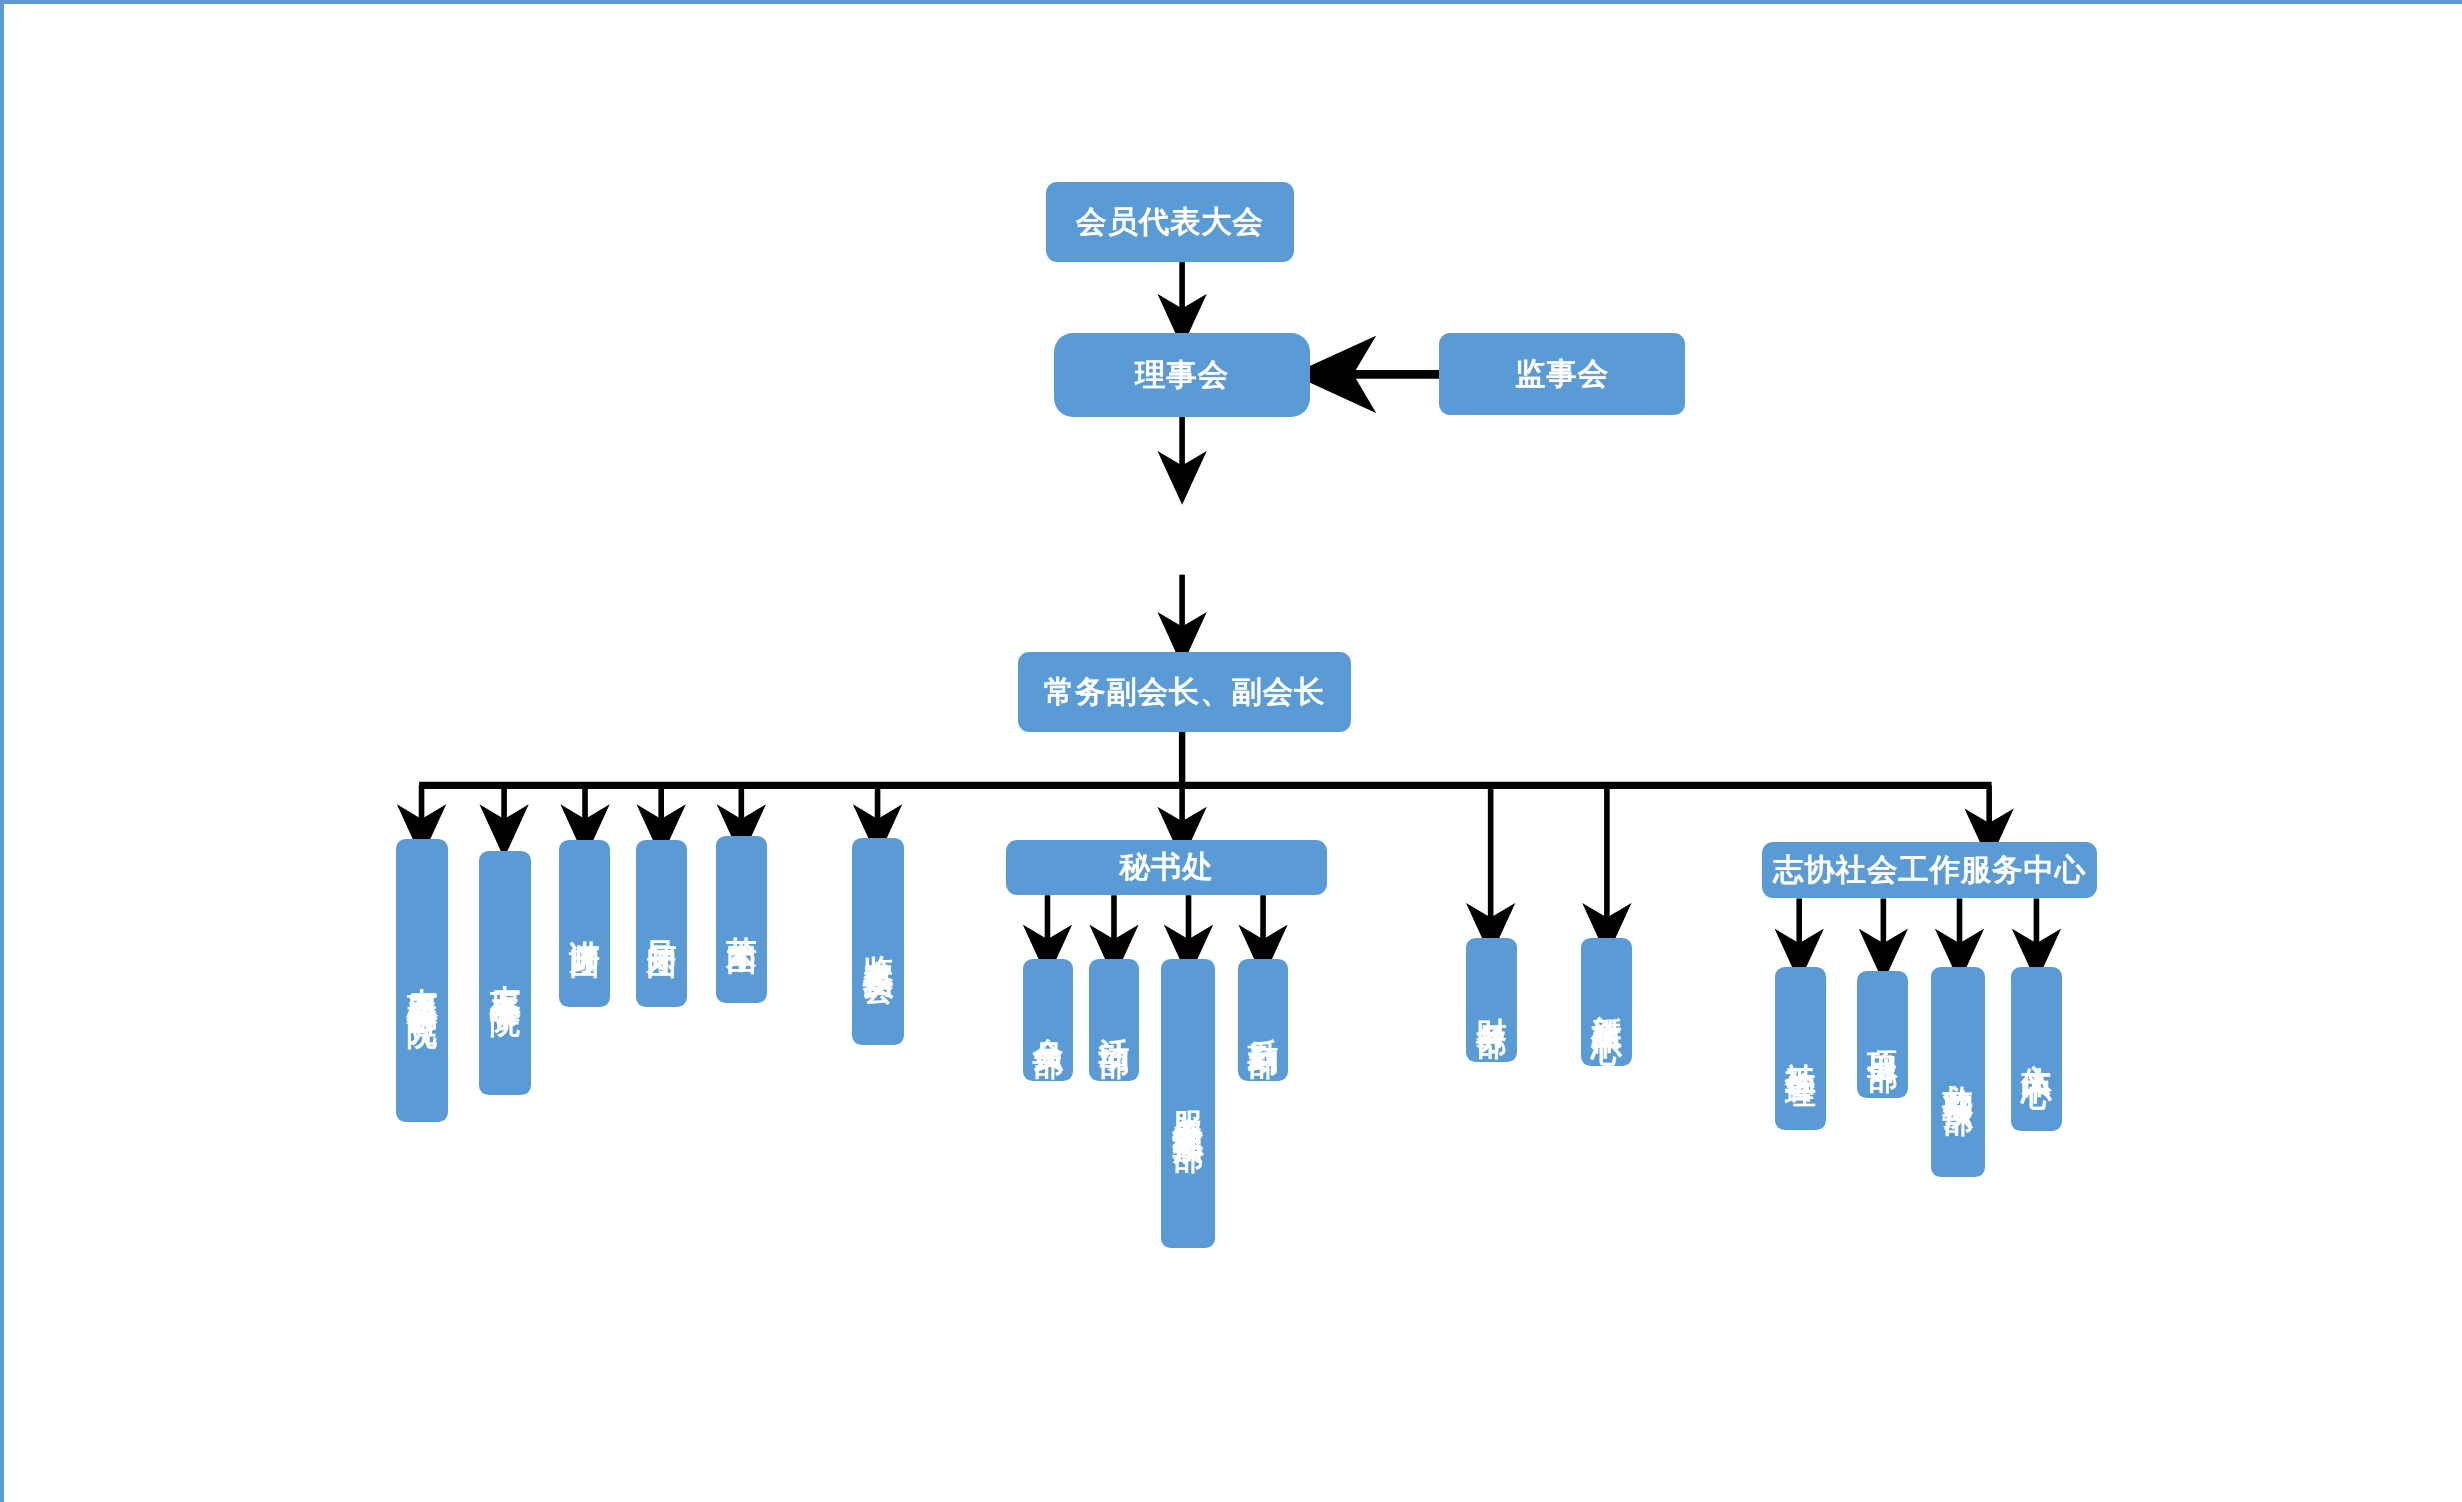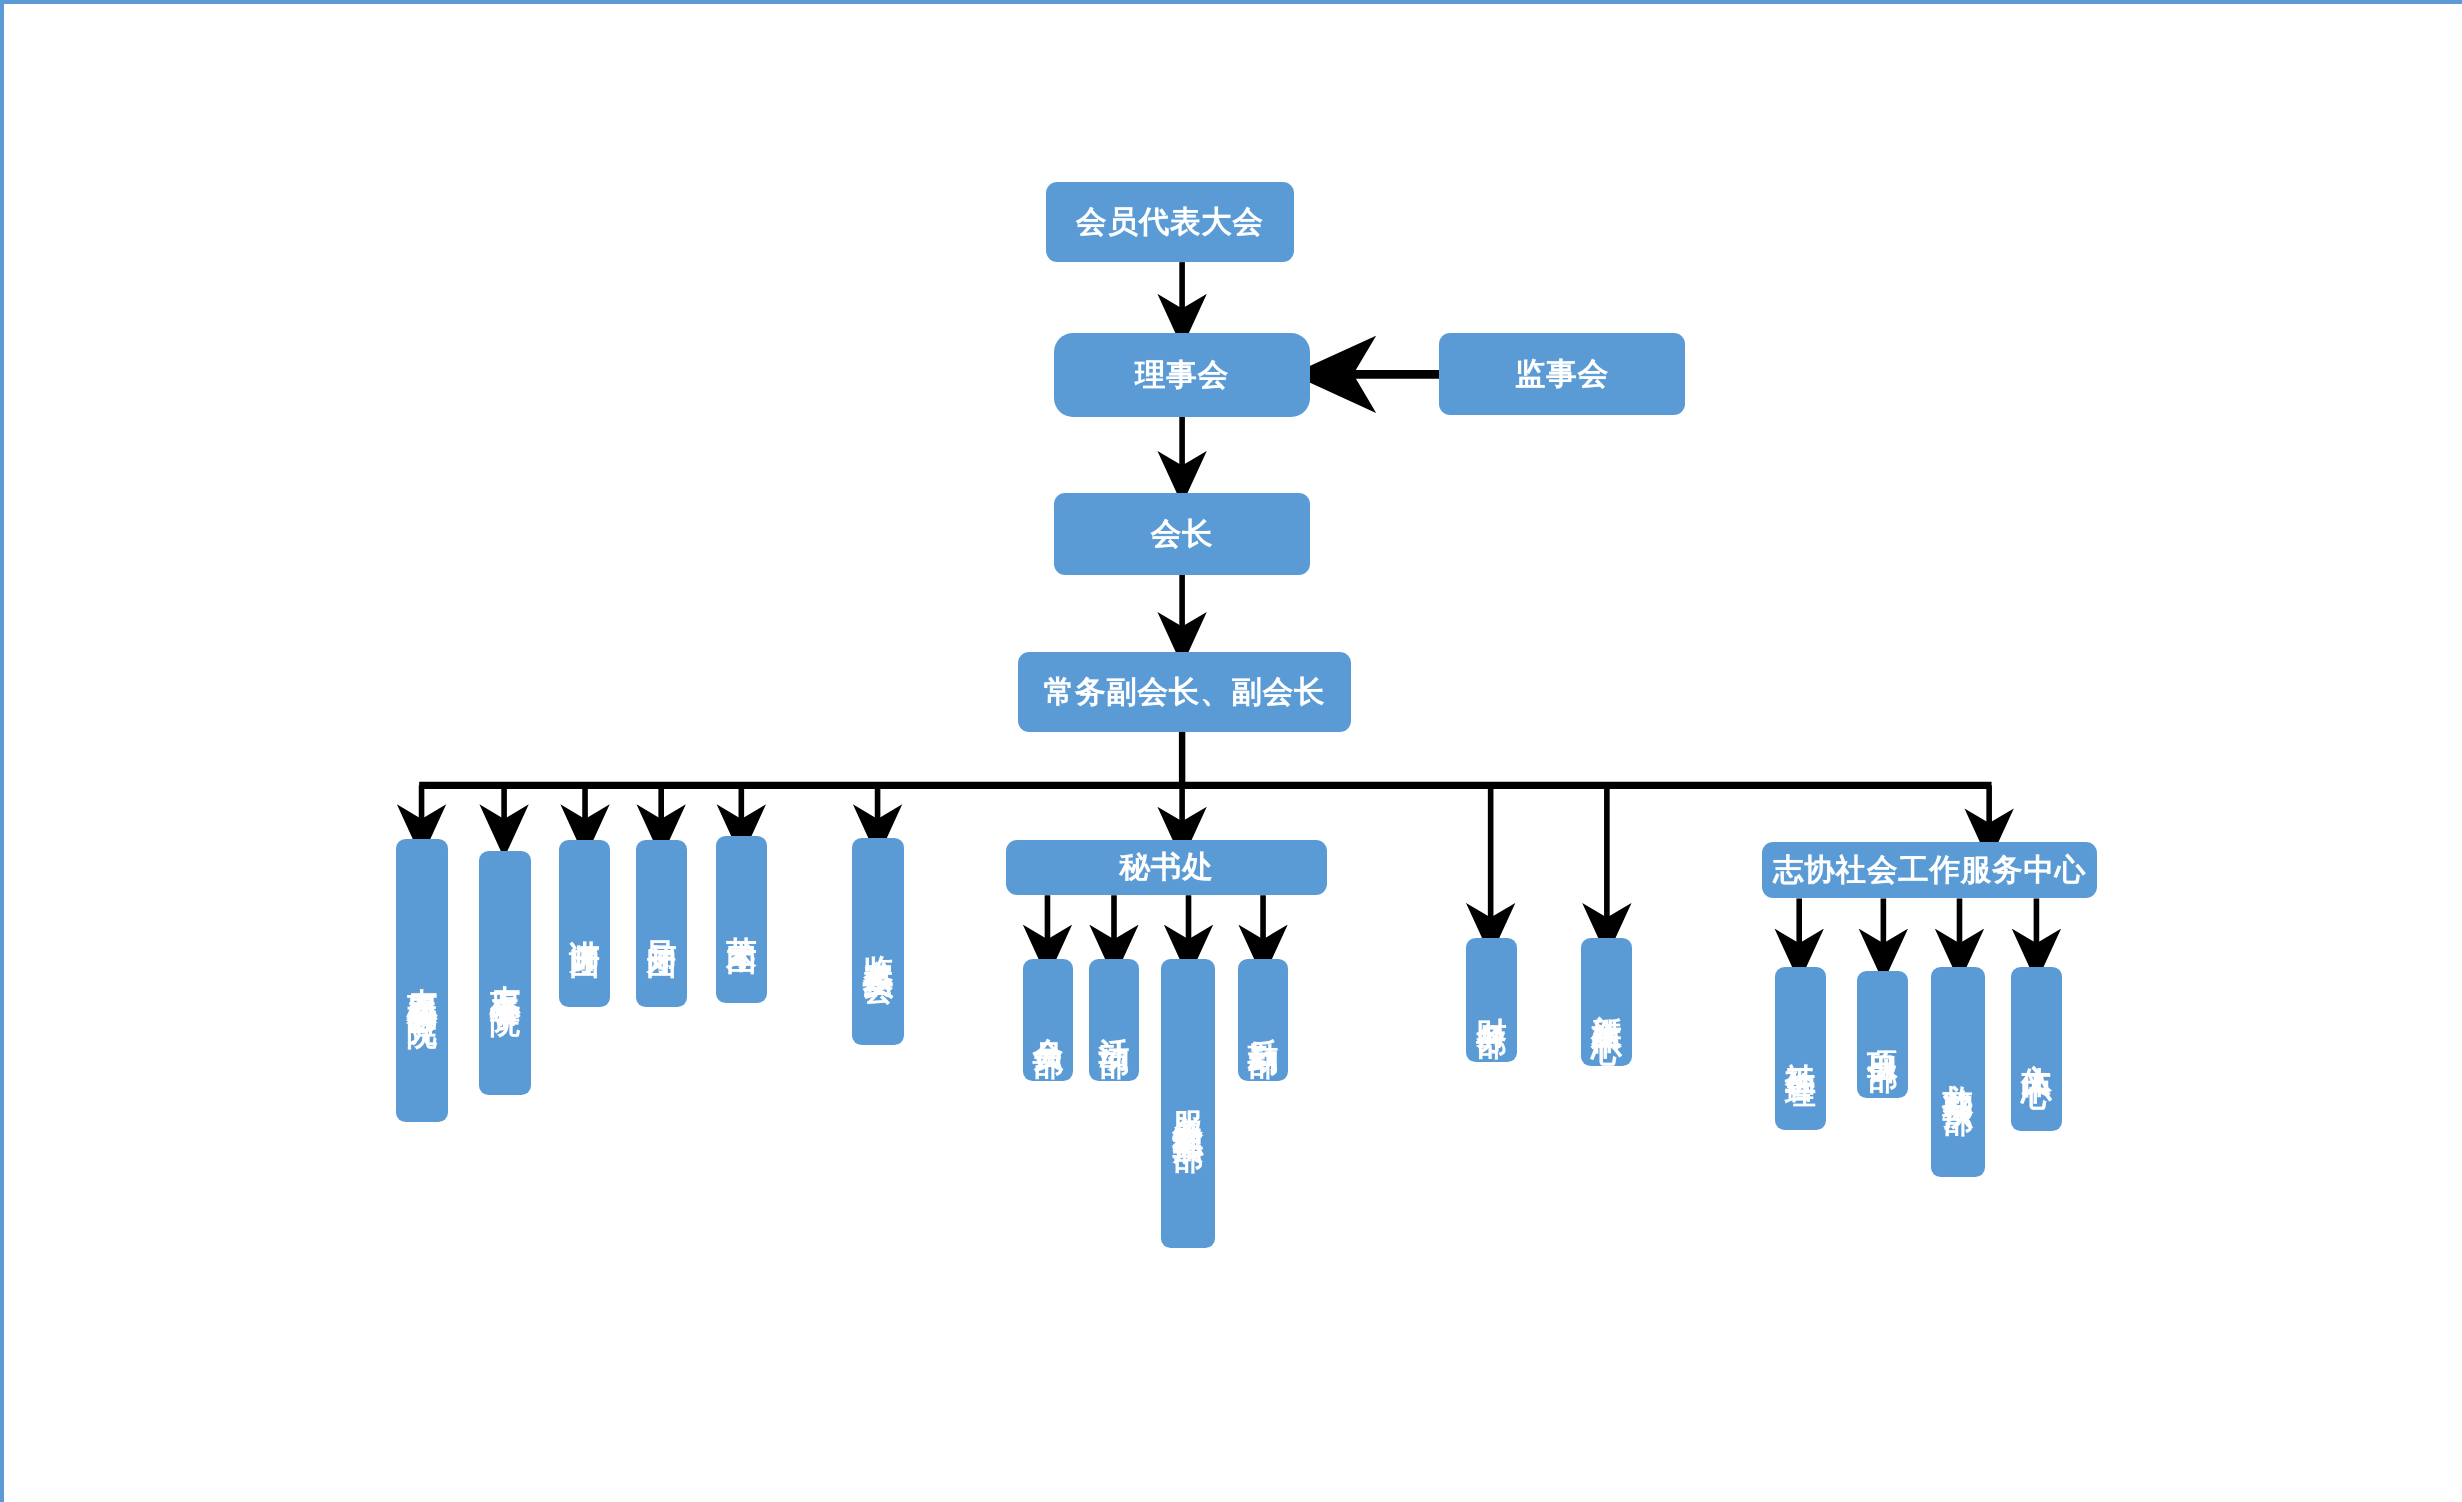--- a/index.html
+++ b/index.html
@@ -107,23 +107,20 @@
   </div>
 
   <div class="node horiz" style="left:1050px; top:329px; width:256px; height:84px;border-radius:19px;">
     <span>理事会</span>
   </div>
 
   <div class="node horiz" style="left:1435px; top:329px; width:246px; height:82px;">
     <span>监事会</span>
   </div>
 
-  <div class="node horiz" style="left:1050px; top:489px; width:256px; height:82px;">
-    <span>会长</span>
-  </div>
 
   <div class="node horiz" style="left:1014px; top:648px; width:333px; height:80px;">
     <span>常务副会长、副会长</span>
   </div>
 
   <div class="node vert" style="left:392px; top:835px; width:52px; height:283px;">
     <span>志愿服务研究院</span>
   </div>
 
   <div class="node vert" style="left:475px; top:847px; width:52px; height:244px;">

